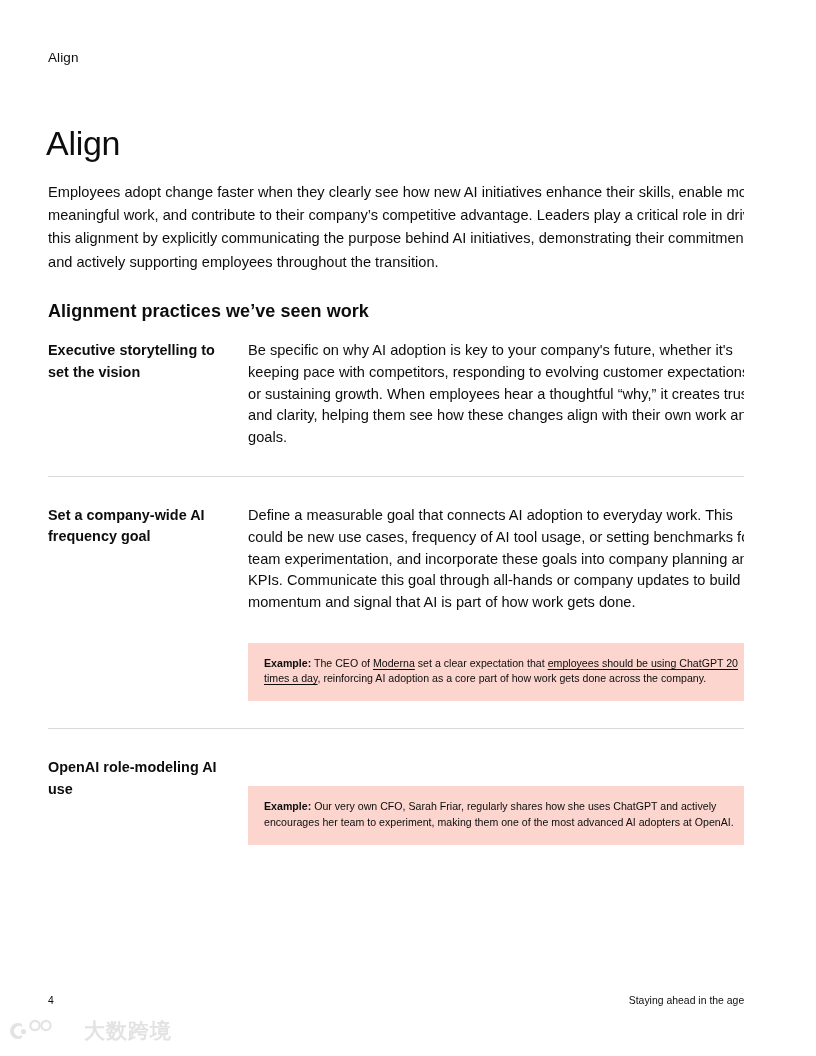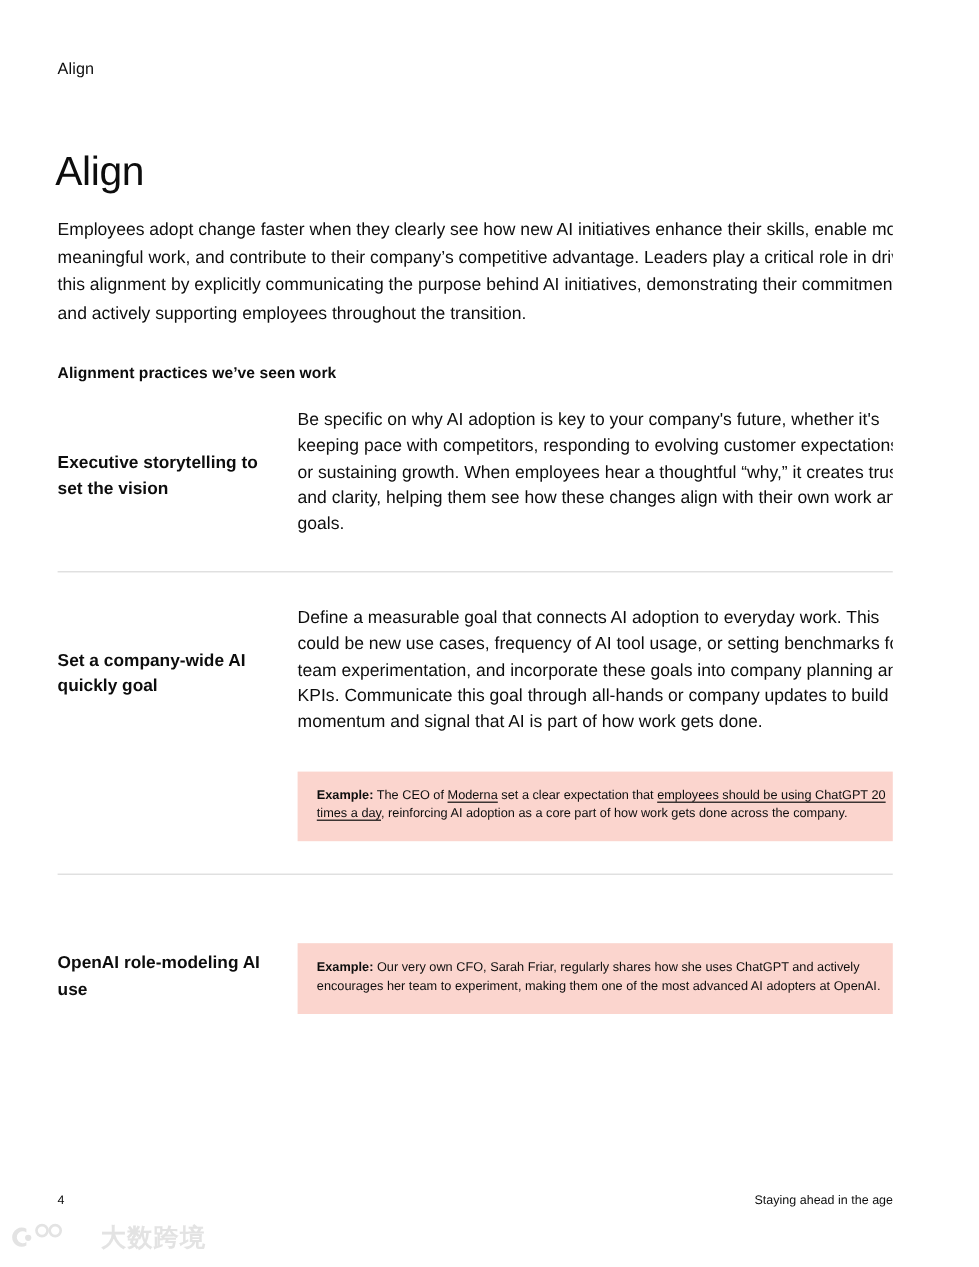--- a/index.html
+++ b/index.html
@@ -56,21 +56,21 @@
     font-weight: 400;
     color: #0d0d0d;
     letter-spacing: 0.02px;
   }
 
   
   .section-subhead {
     position: absolute;
     left: 48px;
     top: 301px;
-    font-size: 13px;
+    font-size: 18px;
     line-height: 20px;
     font-weight: 700;
     letter-spacing: 0.05px;
     color: #0d0d0d;
   }
 
   
   .practices {
     position: absolute;
     left: 48px;
@@ -85,21 +85,20 @@
   .practice-label {
     width: 200px;
     flex: 0 0 200px;
     font-size: 14.4px;
     line-height: 21.5px;
     font-weight: 700;
     letter-spacing: 0.02px;
     color: #0d0d0d;
     padding-right: 14px;
     box-sizing: border-box;
-    margin-top: 36px;
   }
   .practice-body {
     flex: 1 1 auto;
     font-size: 14.6px;
     line-height: 21.8px;
     font-weight: 400;
     color: #0d0d0d;
     letter-spacing: 0.01px;
   }
   .practice-body p {
@@ -196,21 +195,21 @@
       <div class="practice-body">
         <p>Be specific on why AI adoption is key to your company's future, whether it's keeping pace with competitors, responding to evolving customer expectations, or sustaining growth. When employees hear a thoughtful “why,” it creates trust and clarity, helping them see how these changes align with their own work and goals.</p>
       </div>
     </div>
 
     <div class="spacer-above-divider"></div>
     <hr class="divider">
     <div class="spacer-below-divider"></div>
 
     <div class="practice-row">
-      <div class="practice-label">Set a company-wide AI quickly goal</div>
+      <div class="practice-label">Set a company-wide AI frequency goal</div>
       <div class="practice-body">
         <p>Define a measurable goal that connects AI adoption to everyday work. This could be new use cases, frequency of AI tool usage, or setting benchmarks for team experimentation, and incorporate these goals into company planning and KPIs. Communicate this goal through all-hands or company updates to build momentum and signal that AI is part of how work gets done.</p>
         <div class="example-box">
           <span class="ex-label">Example:</span><span> The CEO of </span><a class="ex-link" href="#">Moderna</a><span> set a clear expectation that </span><a class="ex-link" href="#">employees should be using ChatGPT 20 times a day</a><span>, reinforcing AI adoption as a core part of how work gets done across the company.</span>
         </div>
       </div>
     </div>
 
     <div class="spacer-above-divider"></div>
     <hr class="divider">

